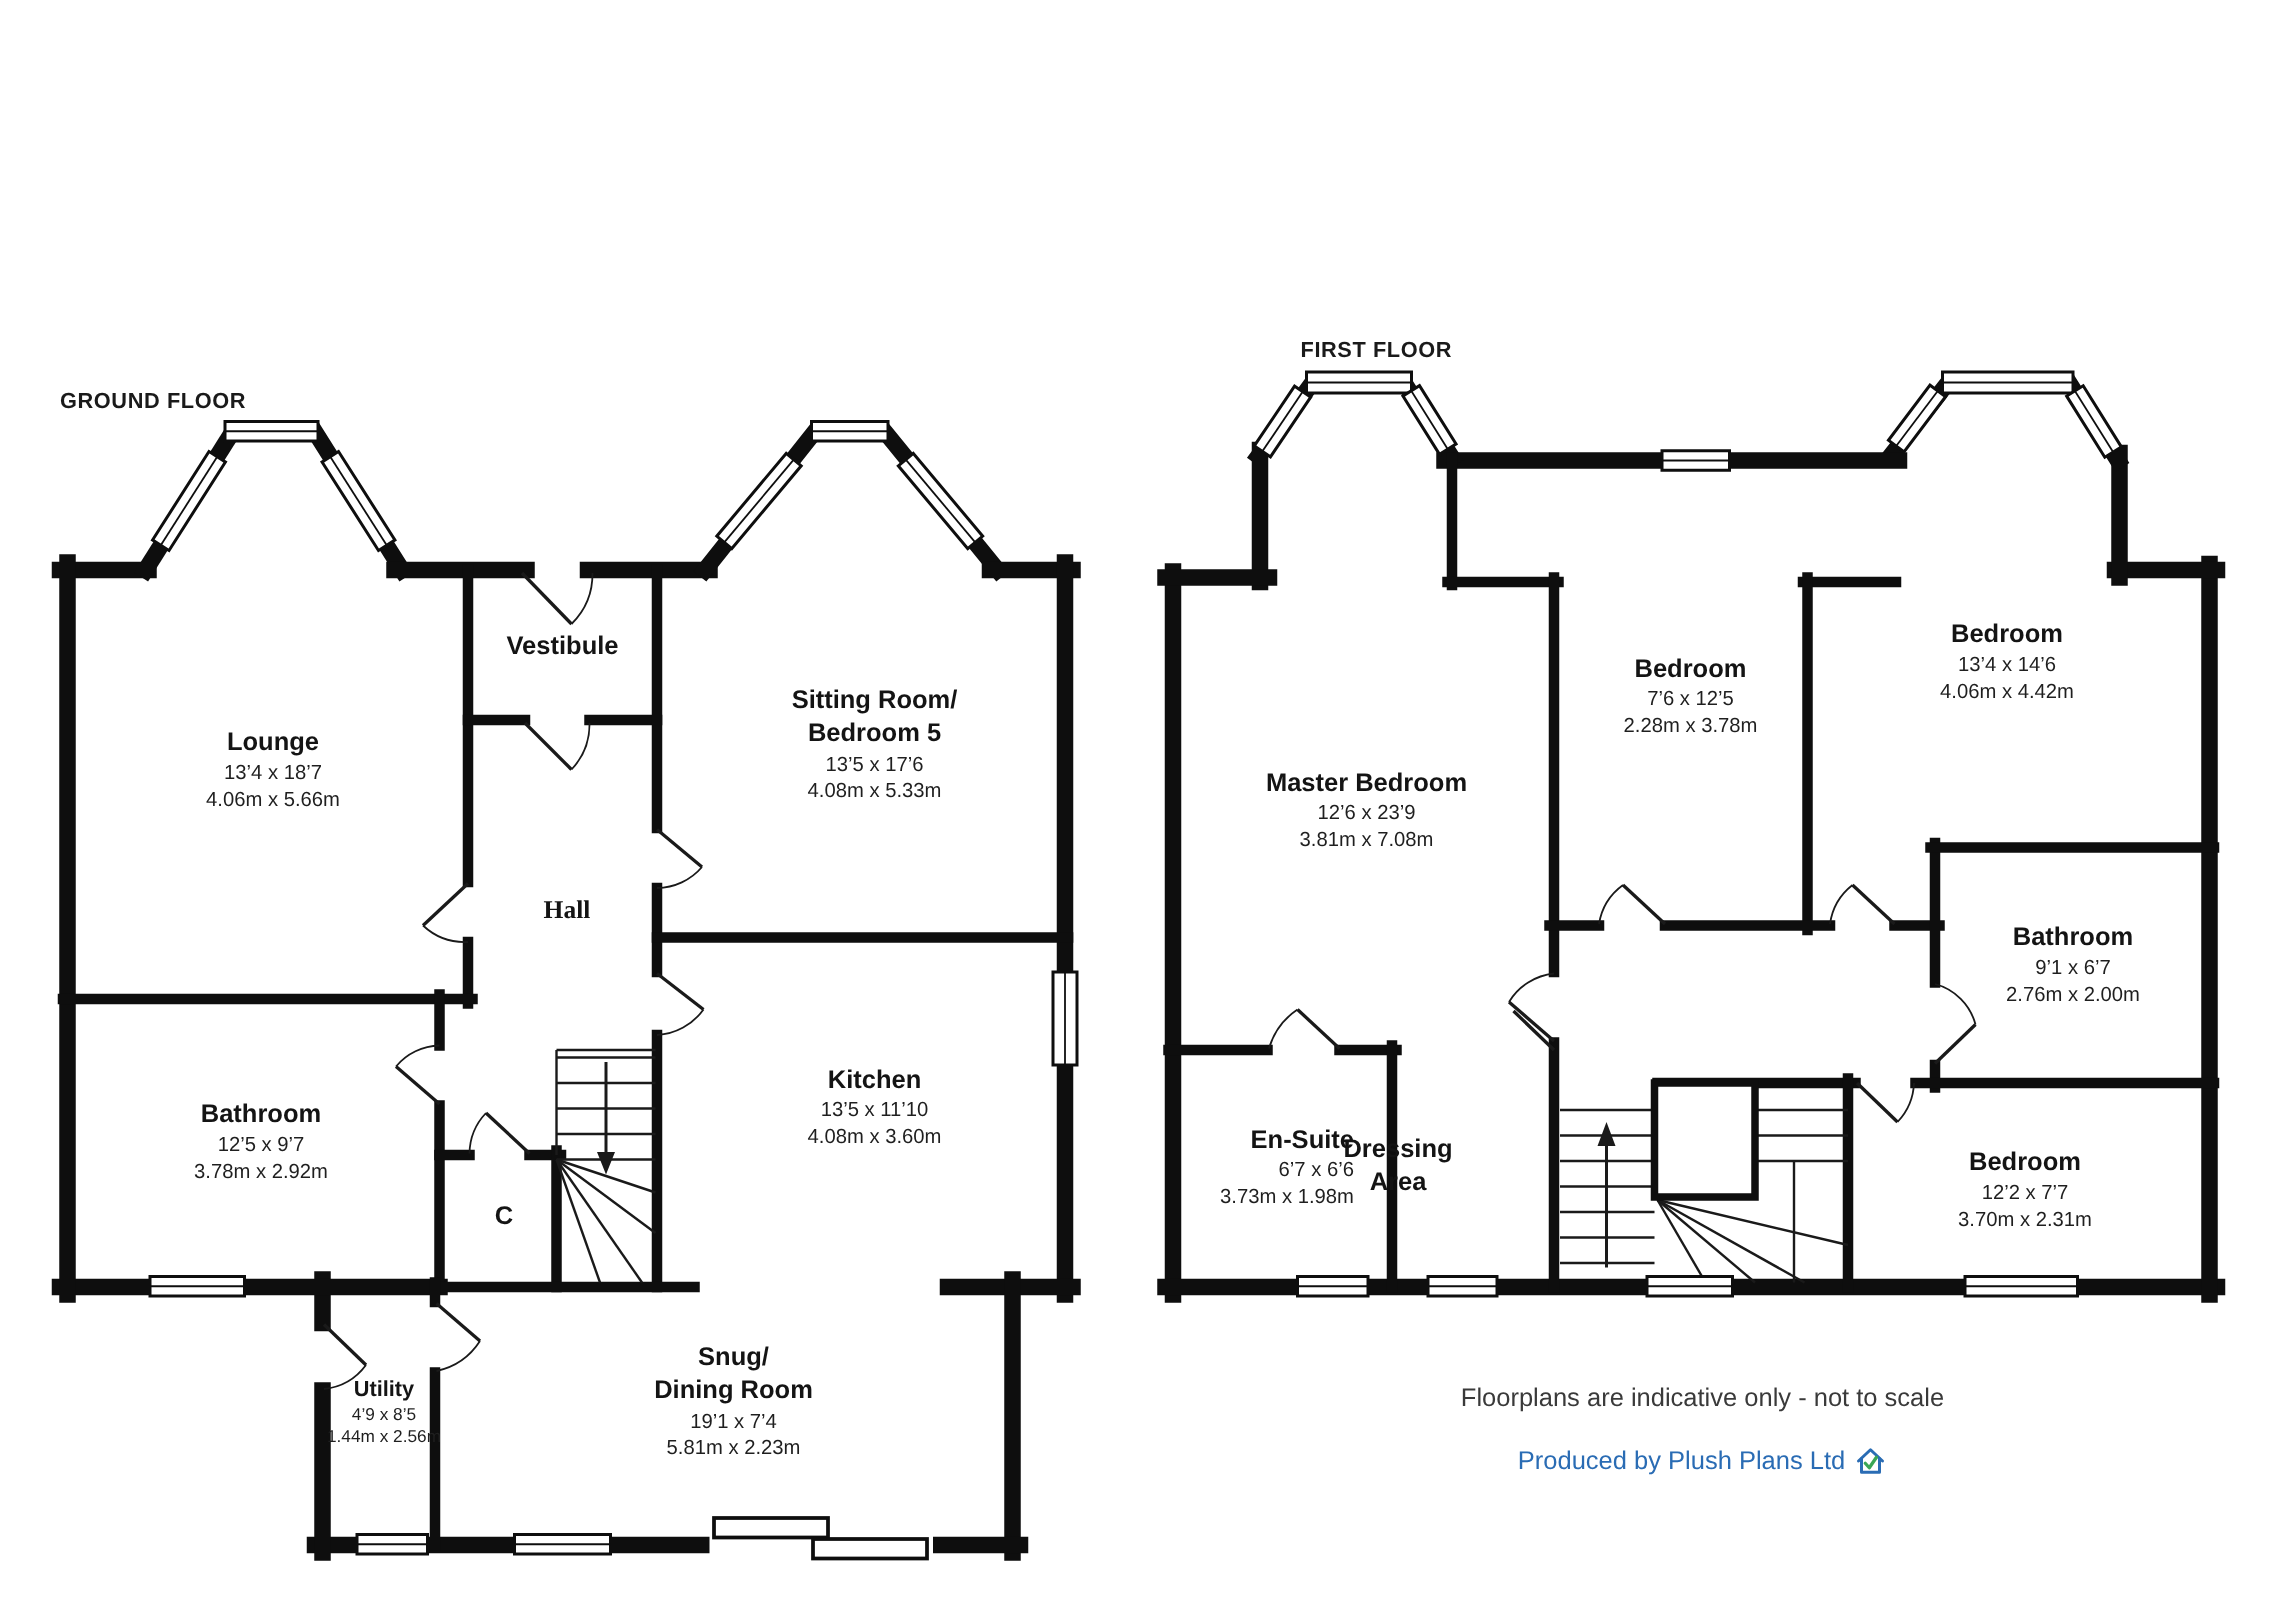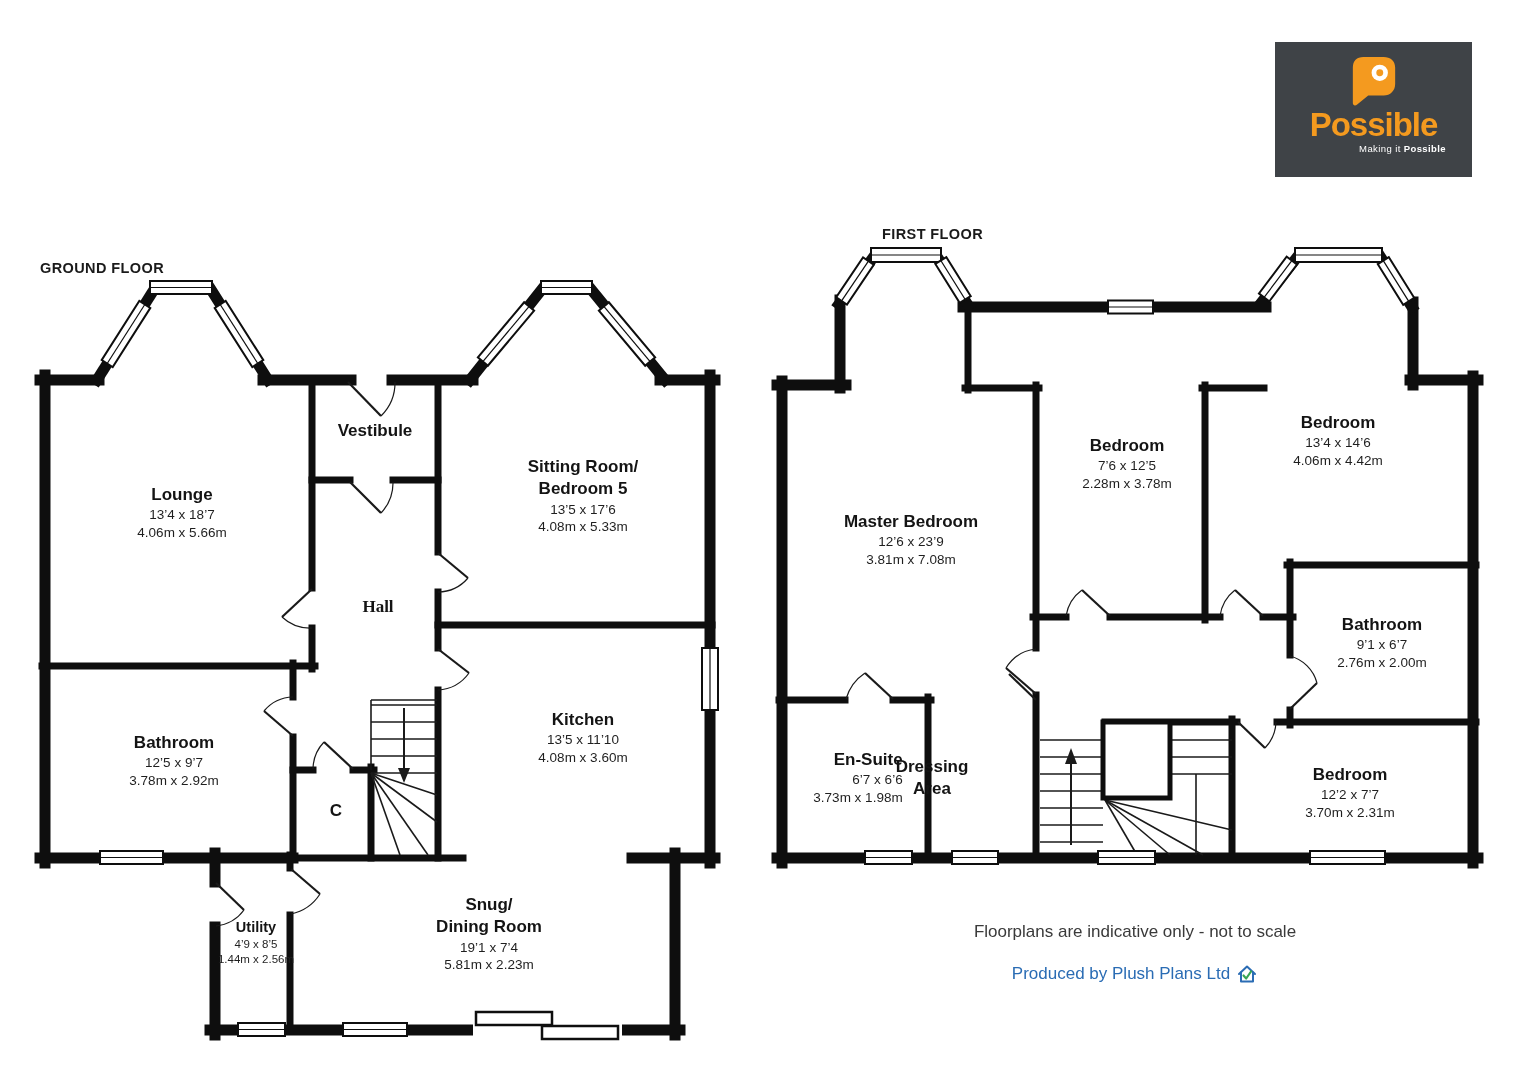--- a/index.html
+++ b/index.html
@@ -307,21 +307,21 @@
         </g>
         <g>
           <path d="M893 699 L865 673" stroke-width="2.2"></path>
             <path d="M865 673 A47 47 0 0 0 846 699" stroke-width="1.2"></path>
         </g>
       </g>
     </g>
   </svg>
 
   <div class="floor-header" style="left:40px;top:260px;">GROUND FLOOR</div>
-  <div class="floor-header" style="left:867px;top:226px;margin-left:15px;">FIRST FLOOR</div>
+  <div class="floor-header" style="left:867px;top:226px;">FIRST FLOOR</div>
 
   <div class="room-label" style="left:182px;top:513px;">
     <span class="room-name">Lounge</span>
     <span class="room-dims">13’4 x 18’7</span>
     <span class="room-dims">4.06m x 5.66m</span>
   </div>
 
   <div class="room-label" style="left:375px;top:431px;">
     <span class="room-name">Vestibule</span>
   </div>
@@ -400,29 +400,20 @@
     <span class="room-name">Dressing</span>
     <span class="room-name">Area</span>
   </div>
 
   <div class="room-label" style="left:1350px;top:793px;">
     <span class="room-name">Bedroom</span>
     <span class="room-dims">12’2 x 7’7</span>
     <span class="room-dims">3.70m x 2.31m</span>
   </div>
 
-  <div class="logo-box">
-    <svg class="logo-mark" width="46" height="50" viewBox="0 0 46 52">
-      <path d="M12 1 C5 1 1 5 1 12 L1 49 C1 51.5 3.5 52.2 5.5 50.5 L17 41 L33 41 C40 41 45 36 45 29 L45 12 C45 5 40 1 33 1 Z" fill="#f49a1f"></path>
-      <circle cx="29" cy="17.5" r="8.5" fill="#ffffff"></circle>
-      <circle cx="29" cy="17.5" r="3.6" fill="#f49a1f"></circle>
-    </svg>
-    <div class="logo-word">Possible</div>
-    <div class="logo-tag"><span>Making it </span><b>Possible</b></div>
-  </div>
 
   <div class="footer">
     <div class="footer-disclaimer">Floorplans are indicative only - not to scale</div>
     <div class="footer-credit">
       <span>Produced by Plush Plans Ltd</span>
       <svg width="22" height="20" viewBox="0 0 22 20">
         <path d="M3 10 L11 2.5 L19 10" fill="none" stroke="#2a6cb4" stroke-width="2" stroke-linecap="round" stroke-linejoin="round"></path>
         <path d="M5 8.5 L5 17.5 L17 17.5 L17 8.5" fill="none" stroke="#2a6cb4" stroke-width="2" stroke-linecap="round" stroke-linejoin="round"></path>
         <path d="M7.5 11.5 L10.2 14.5 L15 7.5" fill="none" stroke="#3aa655" stroke-width="2.2" stroke-linecap="round" stroke-linejoin="round"></path>
       </svg>

